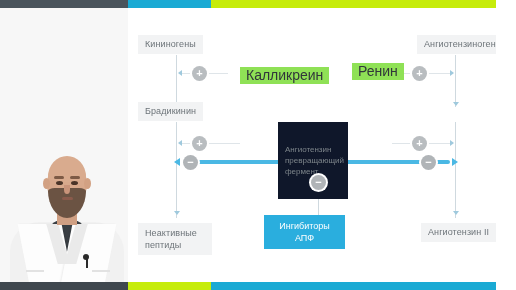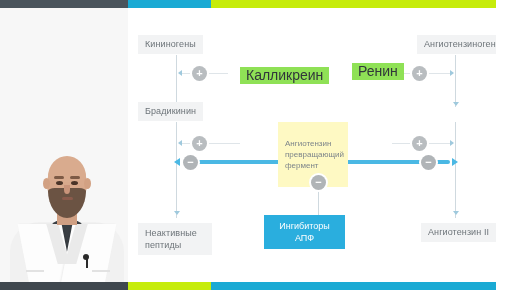--- a/index.html
+++ b/index.html
@@ -89,24 +89,24 @@
 
   .chip-green{
     position:absolute;
     background:#8fe156;
     color:#31363a;
     font-size:14px;line-height:11px;
     padding:3px 6px;white-space:nowrap;
   }
   .chip-blue-soft{
     position:absolute;
-    background:#fef9c3;
+    background:#0f172a;
     color:#7d858a;
     font-size:8px;line-height:11px;
-    padding:16px 7px;
+    padding:22px 7px;
   }
   .chip-blue-solid{
     position:absolute;
     background:#2aaede;
     color:#ffffff;
     font-size:9px;line-height:12px;
     padding:5px 8px;
     text-align:center;
   }
 

